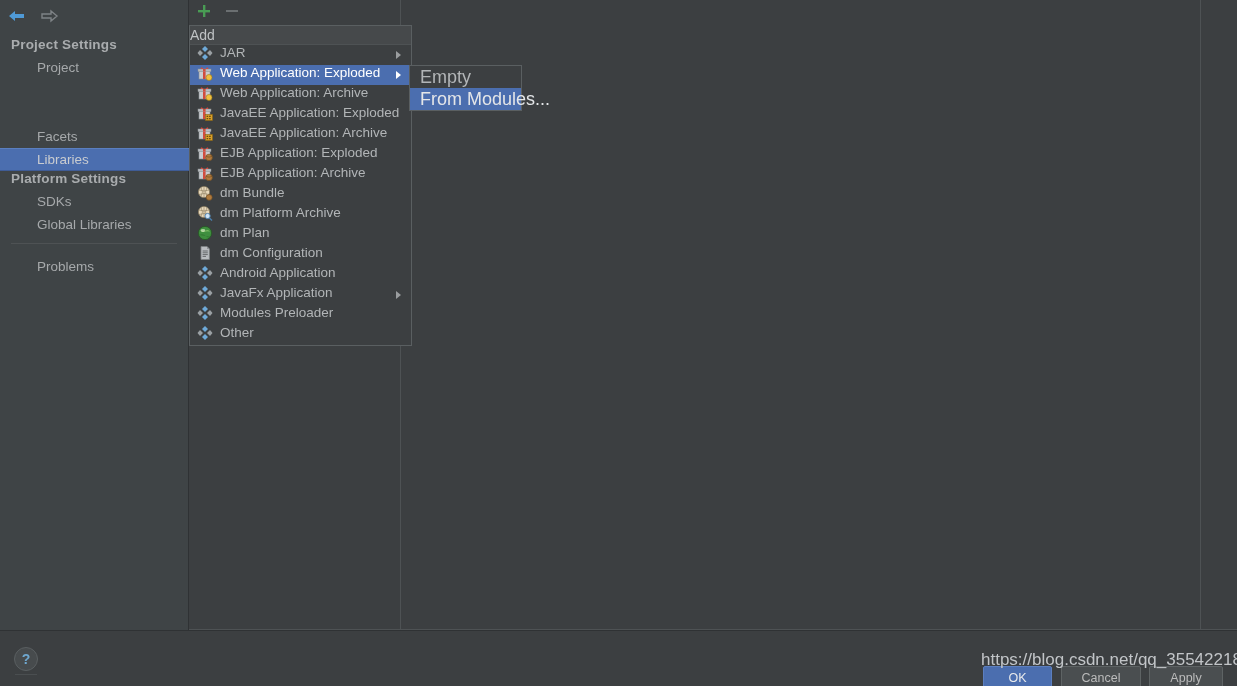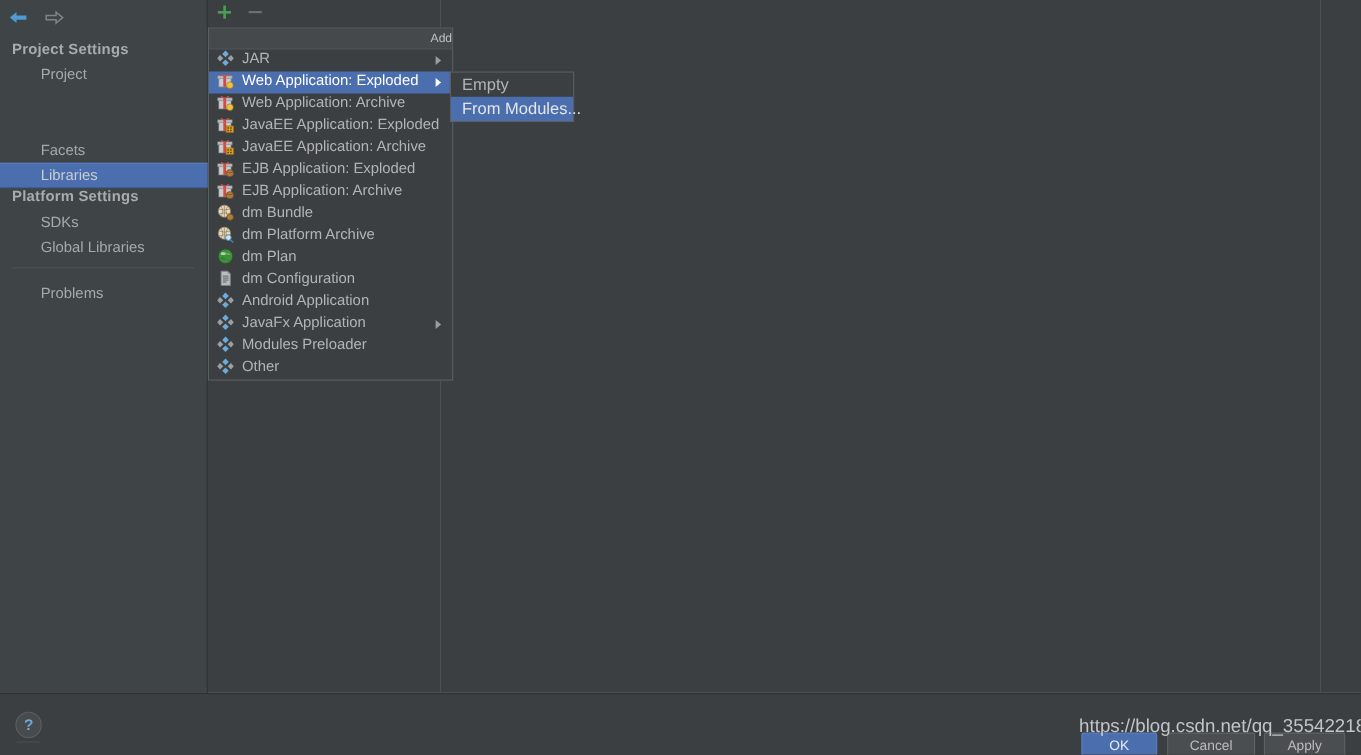--- a/index.html
+++ b/index.html
@@ -106,22 +106,22 @@
 
   
   #menu {
     position: absolute; left: 189px; top: 25px; width: 223px;
     background: #3c3f41;
     border: 1px solid #5a5f61;
     z-index: 30;
   }
   #menu-header {
     height: 19px; line-height: 19px;
-    text-align: right;
-    font-size: 11px; color: #bfc2c4;
+    text-align: left;
+    font-size: 14px; color: #bfc2c4;
     background: #46494b;
     border-bottom: 1px solid #4e5254;
   }
   .menu-item {
     position: relative;
     height: 20px;
     display: flex; align-items: flex-start;
     padding-left: 7px;
     font-size: 13.5px; color: #b2b5b7;
     white-space: nowrap;
@@ -141,21 +141,21 @@
   
   #submenu {
     position: absolute; left: 409px; top: 65px; width: 113px;
     background: #3c3f41;
     border: 1px solid #5a5f61;
     z-index: 40;
   }
   .sub-item {
     height: 22px; display: flex; align-items: center;
     padding-left: 10px;
-    font-size: 15px; color: #b2b5b7; white-space: nowrap;
+    font-size: 18px; color: #b2b5b7; white-space: nowrap;
   }
   .sub-item.highlight { background: #4b6eaf; color: #e4e6e8; }
 
   
   #watermark {
     position: absolute; left: 981px; top: 650px;
     font-size: 17px; color: #c2c5c8;
     letter-spacing: 0px; white-space: nowrap;
     z-index: 60; pointer-events: none;
     font-family: "Liberation Sans", sans-serif;

